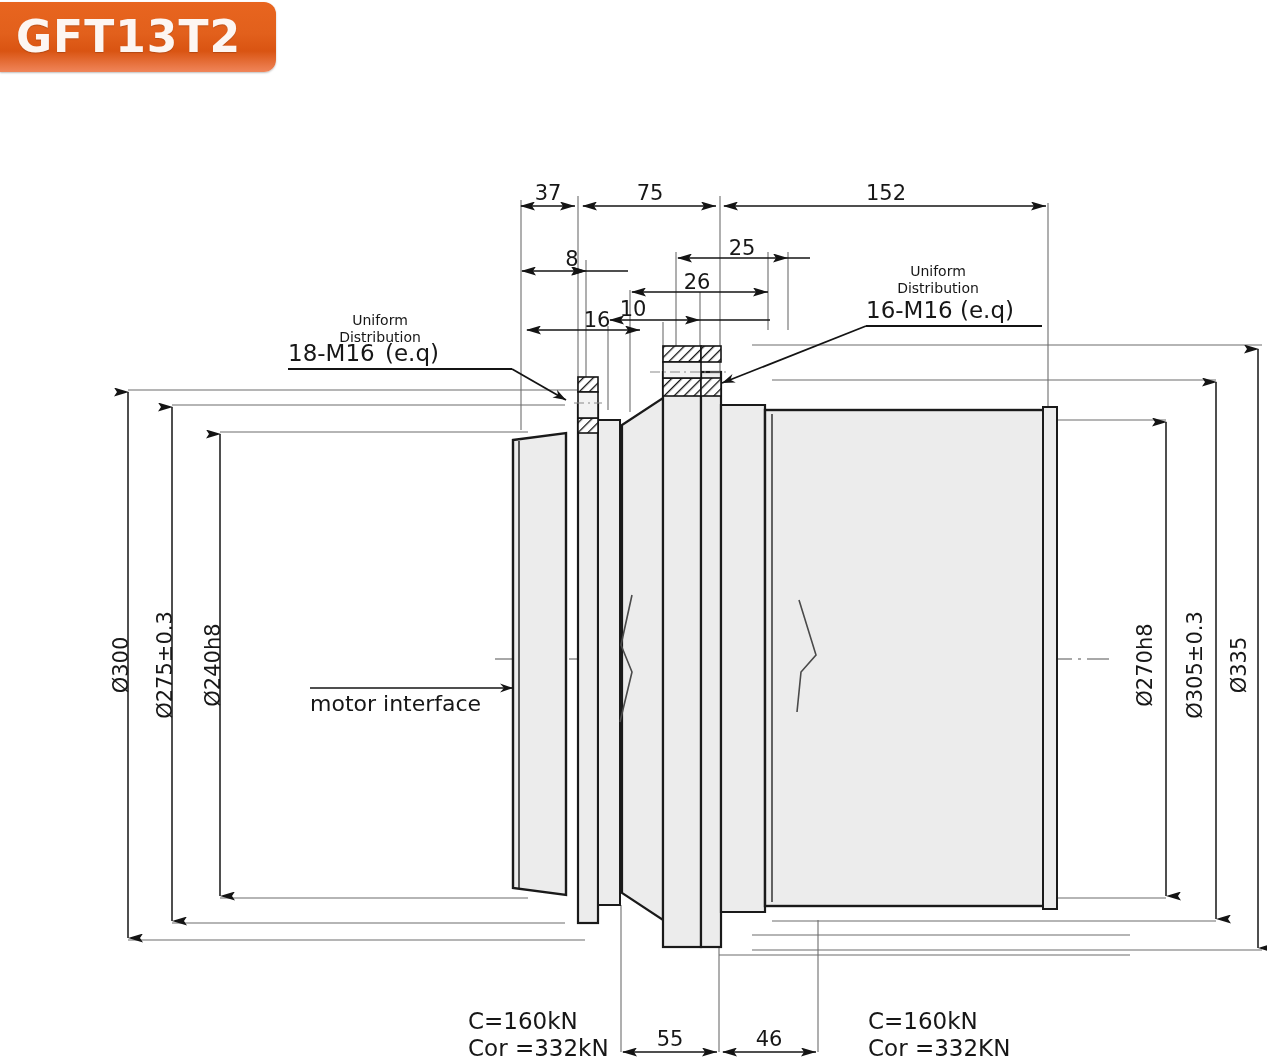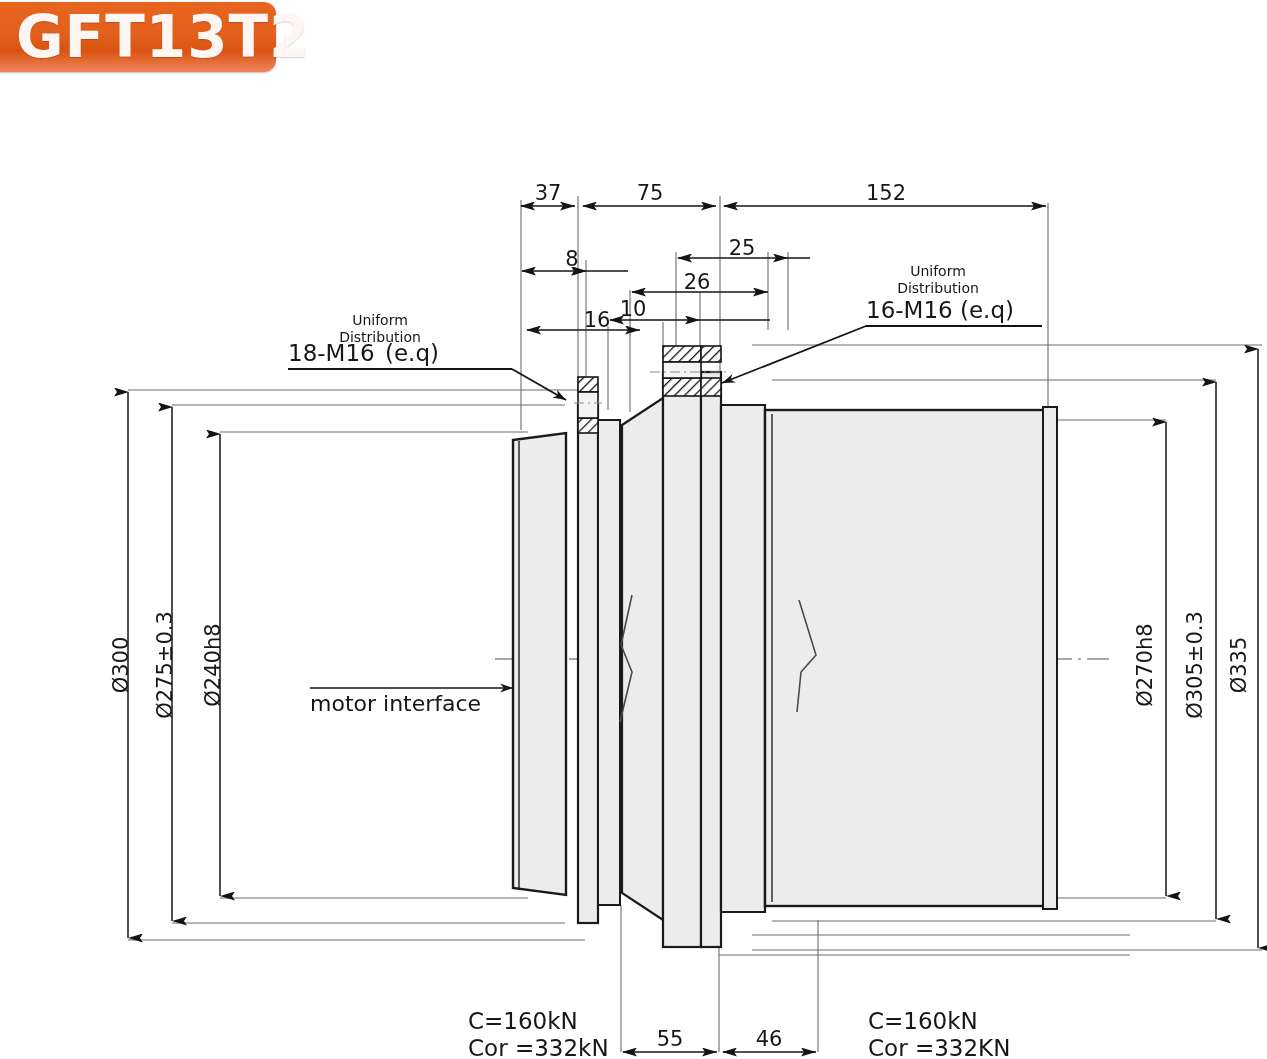--- a/index.html
+++ b/index.html
@@ -8,21 +8,21 @@
 
   
   #title-badge{
     position:absolute;left:0;top:2px;width:276px;height:70px;
     border-radius:0 12px 12px 0;
     background:linear-gradient(180deg,#e8651f 0%,#e2601c 45%,#d95412 70%,#f0855a 100%);
     box-shadow:0 1px 2px rgba(0,0,0,.25);
     display:flex;align-items:center;
   }
   #title-badge .txt{
-    color:#fdf6f2;font-size:58px;font-weight:bold;letter-spacing:1px;
+    color:#fdf6f2;font-size:44px;font-weight:bold;letter-spacing:1px;
     padding-left:16px;line-height:1;
     text-shadow:0 1px 1px rgba(0,0,0,.18);
   }
 
   
   #drawing{position:absolute;left:0;top:0;width:1267px;height:1059px;}
   #drawing svg{display:block;}
 
   .dimtext{font-family:"DejaVu Sans","Liberation Sans",sans-serif;
            font-size:21px;fill:#171717;}

